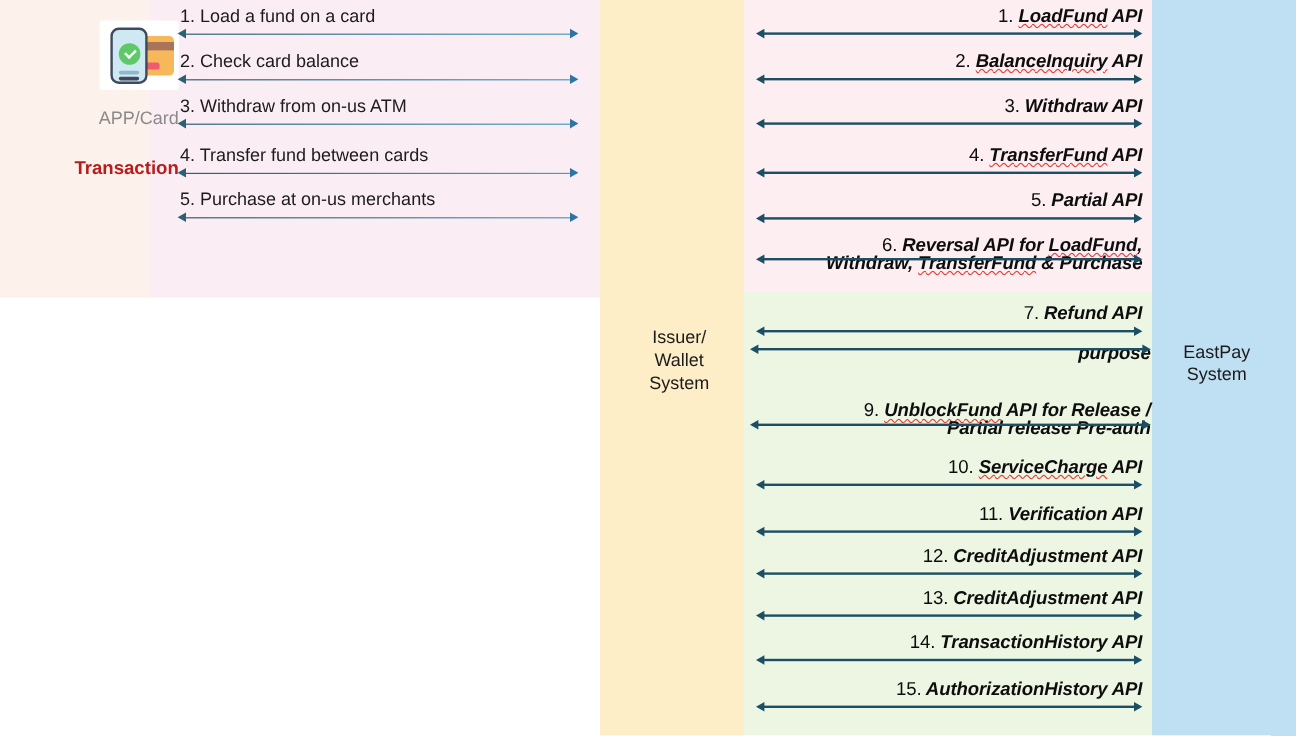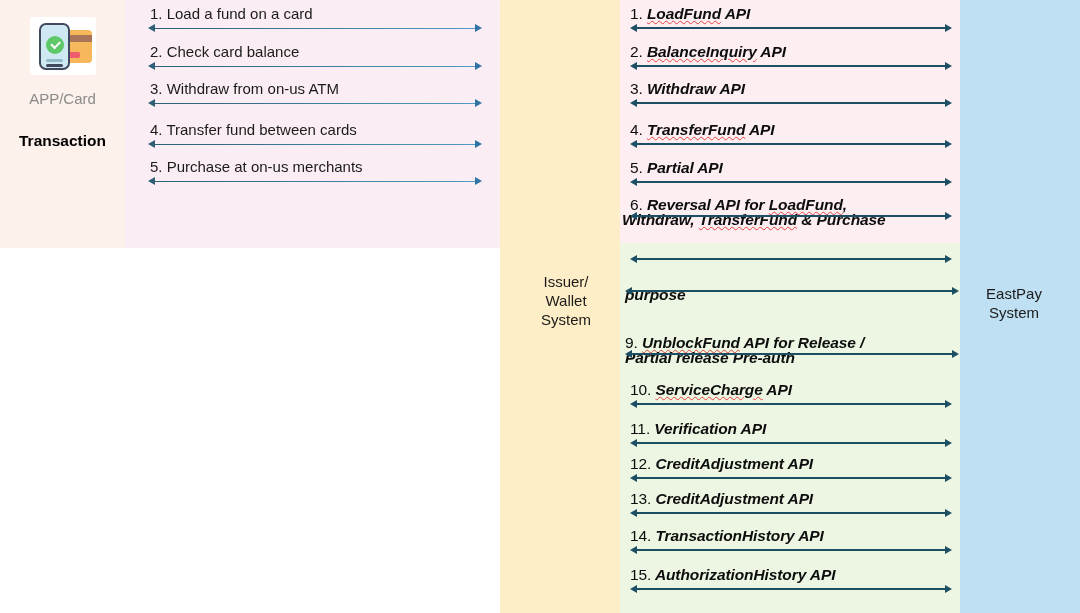--- a/index.html
+++ b/index.html
@@ -48,21 +48,22 @@
     left: 960px; top: 0; width: 120px; height: 613px;
     background: #bfe0f2;
   }
 
   
   #appcard-stack {
     position: absolute;
     left: 0; top: 0; width: 125px; height: 248px;
     display: flex;
     flex-direction: column;
-    align-items: center;
+    align-items: flex-end;
+    padding-left: 24px;
   }
   #device-card-icon {
     margin-top: 17px;
     width: 66px;
     height: 58px;
     position: relative;
     background: #ffffff;
     border-radius: 3px;
   }
   .icon-card-back {
@@ -127,21 +128,21 @@
   #appcard-label {
     margin-top: 16px;
     font-size: 15px;
     color: #8a8a8a;
     line-height: 1.1;
   }
   #transaction-label {
     margin-top: 24px;
     font-size: 15.5px;
     font-weight: bold;
-    color: #000000;
+    color: #b91c1c;
     line-height: 1.1;
   }
 
   
   .flow-row {
     position: absolute;
   }
   .flow-label {
     white-space: nowrap;
     line-height: 1.12;
@@ -155,20 +156,21 @@
   #txn-flow-list .flow-label {
     font-size: 15px;
     color: #1b1b1b;
     padding-left: 2px;
   }
 
   
   #api-flow-list .flow-row {
     left: 630px;
     width: 322px;
+    text-align: right;
   }
   #api-flow-list .flow-label {
     font-size: 15.5px;
     font-weight: bold;
     font-style: italic;
     color: #0d0d0d;
     letter-spacing: -0.1px;
   }
   #api-flow-list .flow-label .num {
     font-weight: normal;
@@ -406,20 +408,24 @@
         <span class="head left"></span>
         <span class="shaft"></span>
         <span class="head right"></span>
       </div>
       <div class="flow-label" style="margin-left:-8px;margin-top:-10px">
         <span>Withdraw, <span class="sp">TransferFund</span> &amp; Purchase</span>
       </div>
     </div>
 
     <div class="flow-row" style="top:253px">
+      <div class="flow-label">
+        <span class="num">7.</span>
+        <span>Refund API</span>
+      </div>
       <div class="darrow solid">
         <span class="head left"></span>
         <span class="shaft"></span>
         <span class="head right"></span>
       </div>
     </div>
 
     <div class="flow-row" style="top:288px;left:625px;width:334px">
       <div class="darrow solid" style="margin-top:-2px">
         <span class="head left"></span>

